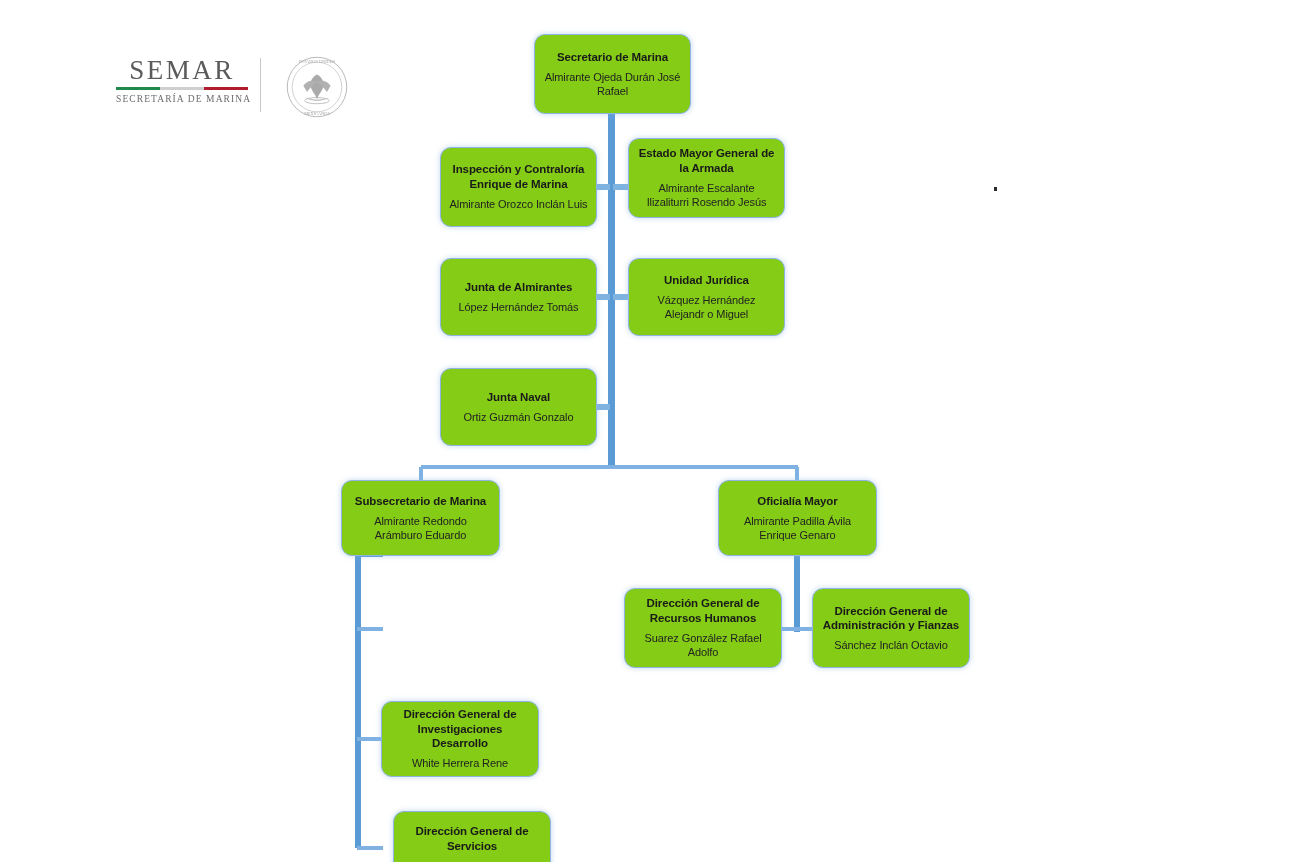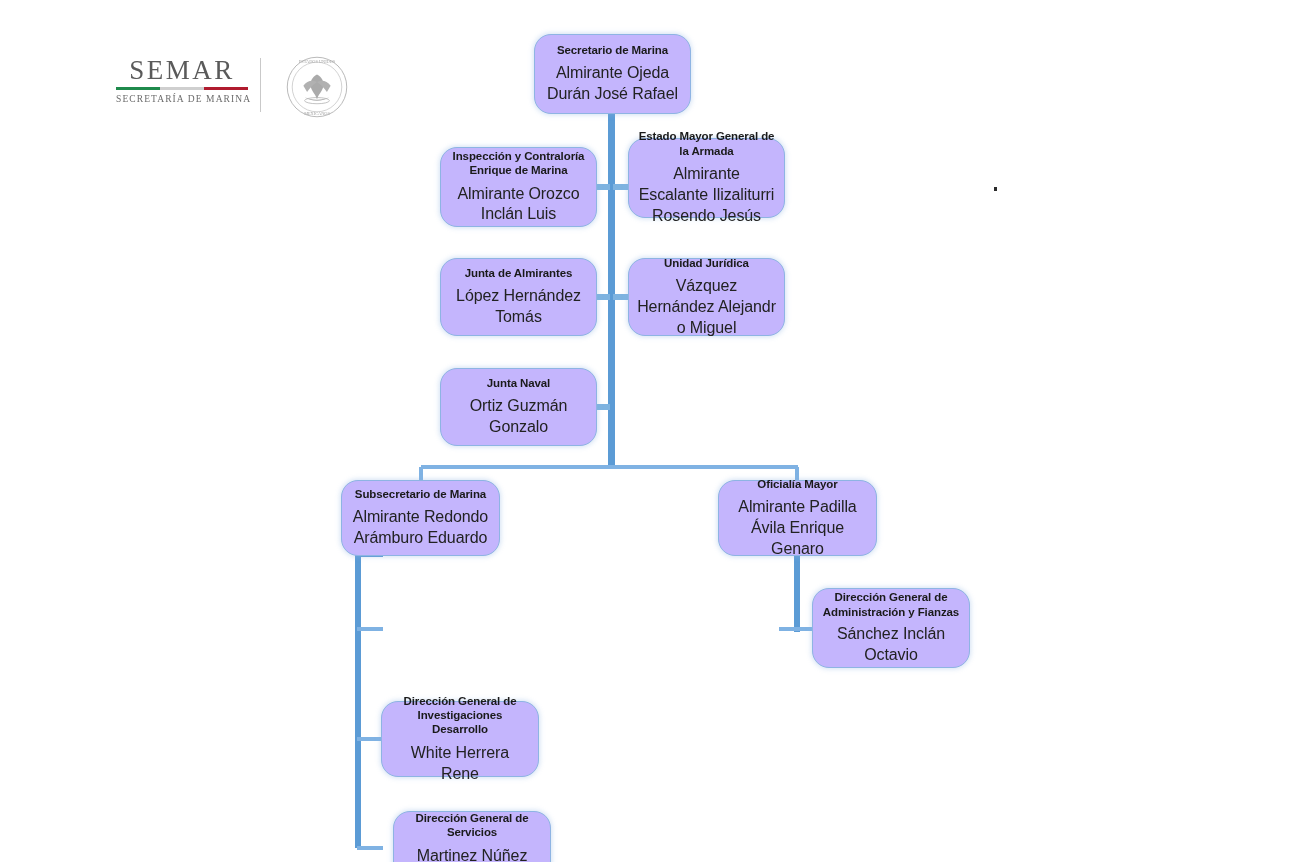--- a/index.html
+++ b/index.html
@@ -33,35 +33,35 @@
   .logo-seal { position: absolute; left: 178px; top: 0px; width: 62px; height: 62px; opacity: .72; }
 
   
   .ln { position: absolute; background: #5b9bd5; }
   .ln.soft { background: #7eb3e0; }
   .ln.thin { background: #7fb2e3; }
 
   
   .node {
     position: absolute;
-    background: #c4b5fd;
+    background: #84cc16;
     border: 1.4px solid #8eb4e3;
-    border-radius: 17px;
+    border-radius: 11px;
     box-shadow: 0 0 5px 1px rgba(142,180,227,.38);
     display: flex; flex-direction: column;
     align-items: center; justify-content: center;
     text-align: center;
     padding: 4px 8px;
   }
   .node .title {
     font-size: 11.5px; font-weight: bold; color: #1a1a1a;
     line-height: 1.25; letter-spacing: -.1px;
   }
   .node .person {
-    font-size: 16px; font-weight: normal; color: #222222;
+    font-size: 11px; font-weight: normal; color: #222222;
     line-height: 1.3; margin-top: 6px; letter-spacing: -.1px;
   }
   .node.tight .person { margin-top: 5px; }
 
   .dot-artifact {
     position: absolute; width: 3px; height: 4px; background: #2b2b2b;
   }
 </style>
 </head>
 <body>
@@ -164,20 +164,24 @@
   <div class="node" style="left:381px; top:669px; width:158px; height:76px;">
     <div class="title">Dirección General de Investigaciones Desarrollo</div>
     <div class="person">White Herrera Rene</div>
   </div>
 
   <div class="node" style="left:393px; top:779px; width:158px; height:76px;">
     <div class="title">Dirección General de Servicios</div>
     <div class="person">Martinez Núñez Gregorio</div>
   </div>
 
+  <div class="node" style="left:624px; top:556px; width:158px; height:80px;">
+    <div class="title">Dirección General de Recursos Humanos</div>
+    <div class="person">Suarez González Rafael Adolfo</div>
+  </div>
 
   <div class="node tight" style="left:812px; top:556px; width:158px; height:80px;">
     <div class="title">Dirección General de Administración y Fianzas</div>
     <div class="person">Sánchez Inclán Octavio</div>
   </div>
 
   <div class="dot-artifact" style="left:994px; top:155px;"></div>
 
 </div>
 

